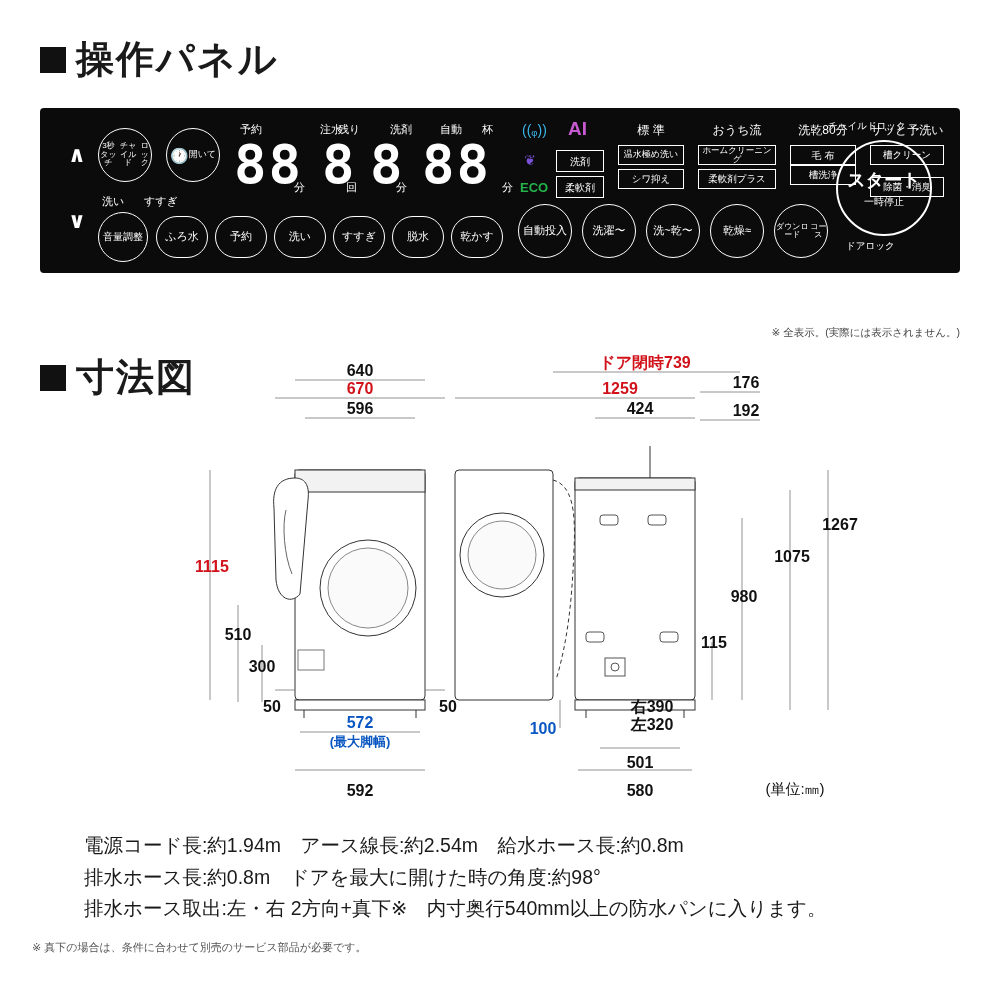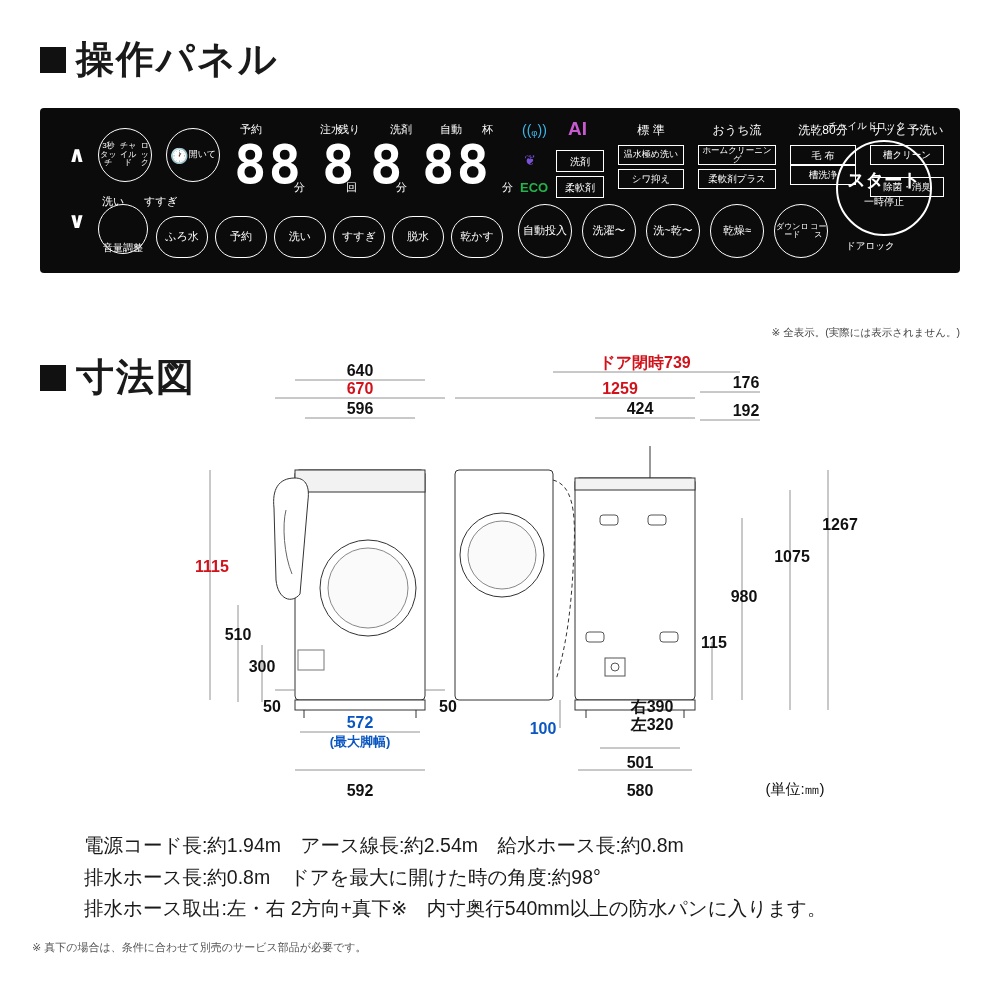--- a/index.html
+++ b/index.html
@@ -60,21 +60,21 @@
   </div>
 
   <div class="rndbtn" style="position:absolute;left:126px;top:20px;width:52px;height:52px;font-size:9px;">
     <span style="font-size:15px;line-height:1;">🕐</span>
     <span>開いて</span>
   </div>
 
   <div class="lbl" style="position:absolute;left:62px;top:86px;">洗い</div>
   <div class="lbl" style="position:absolute;left:104px;top:86px;">すすぎ</div>
 
-  <div class="rndbtn" style="position:absolute;left:58px;top:96px;width:48px;height:48px;font-size:10px;align-items:flex-end;">
+  <div class="rndbtn" style="position:absolute;left:58px;top:104px;width:48px;height:48px;font-size:10px;">
     <span>音量</span>
     <span>調整</span>
   </div>
 
   <div style="position:absolute;left:116px;top:108px;display:flex;gap:7px;">
     <div class="rndbtn" style="width:50px;height:40px;border-radius:22px;font-size:11px;">
         <span>ふろ水</span>
       </div>
     <div class="rndbtn" style="width:50px;height:40px;border-radius:22px;font-size:11px;">
         <span>予約</span>

